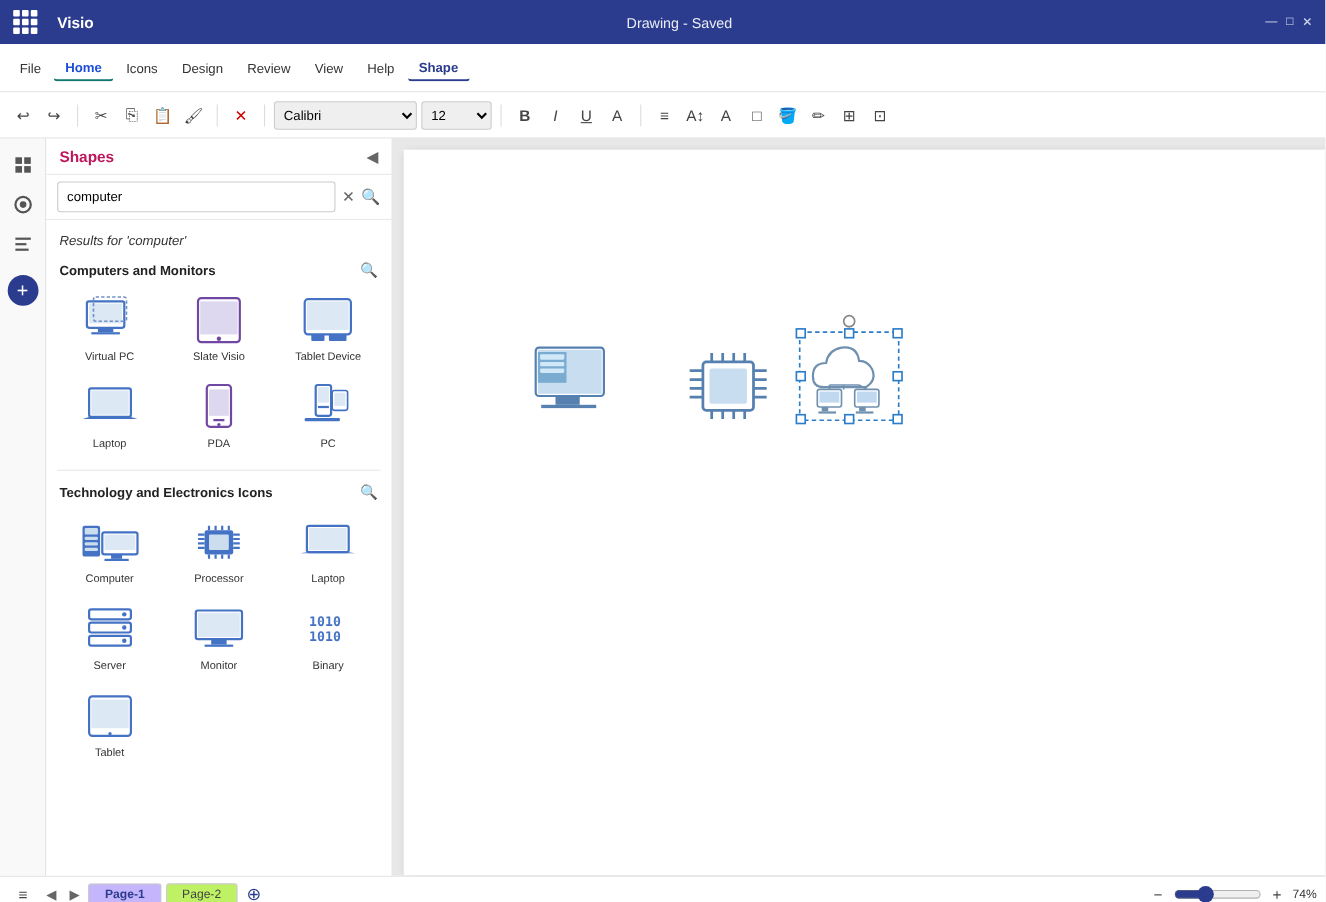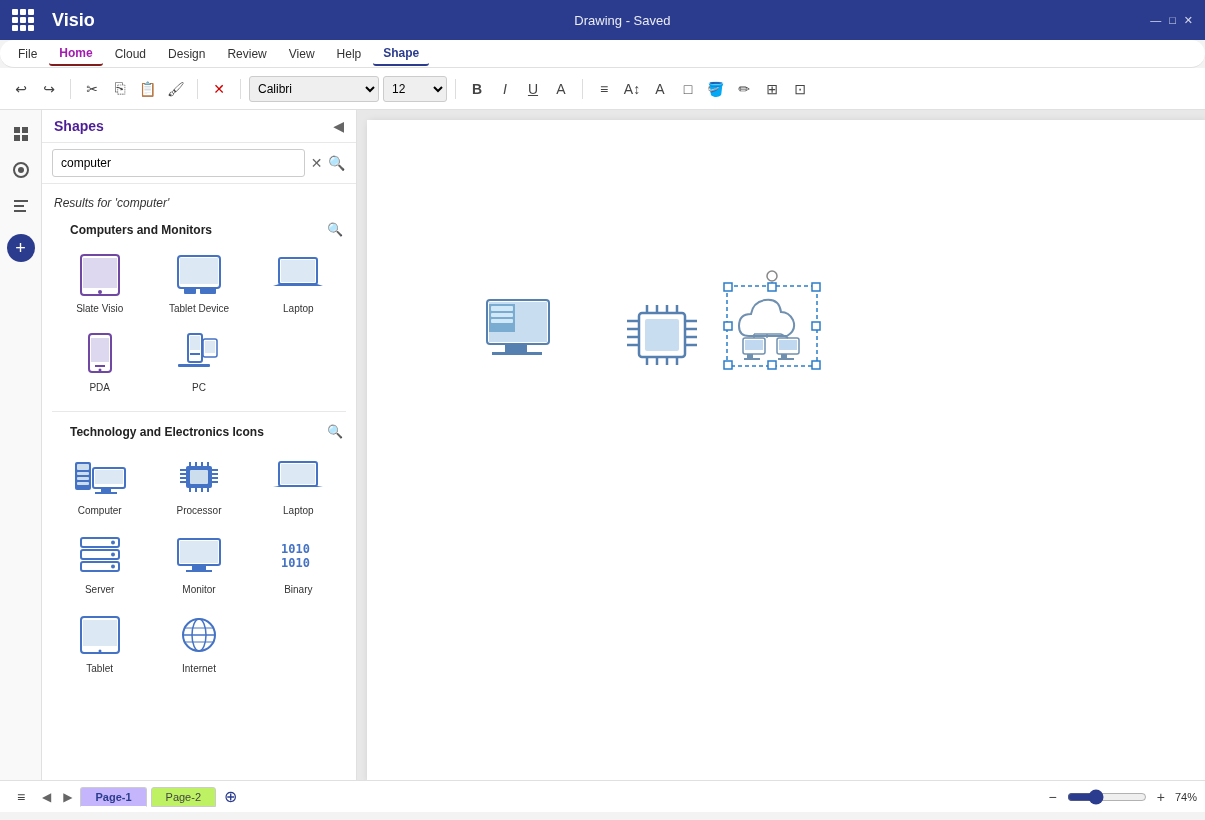--- a/index.html
+++ b/index.html
@@ -11,43 +11,42 @@
       color: white;
       height: 40px;
       display: flex;
       align-items: center;
       padding: 0 12px;
       gap: 12px;
     }
     .title-bar-apps { display: flex; gap: 2px; align-items: center; }
     .apps-grid { display: grid; grid-template-columns: repeat(3,6px); gap: 2px; }
     .apps-grid span { width: 6px; height: 6px; background: white; display: block; border-radius: 1px; }
-    .title-bar-logo { font-size: 18px; font-weight: 700; color: white; margin-left: 6px; }
+    .title-bar-logo { font-size: 14px; font-weight: 700; color: white; margin-left: 6px; }
     .title-bar-title { flex: 1; text-align: center; font-size: 13px; color: rgba(255,255,255,0.9); }
     .title-bar-controls { display: flex; gap: 8px; font-size: 11px; color: rgba(255,255,255,0.8); }
 
     
     .menu-bar {
       background: white;
-      height: 28px;
+      height: 44px;
       display: flex;
       align-items: center;
       padding: 0 8px;
       border-bottom: 1px solid #e0e0e0;
       gap: 2px;
-      border-radius: 15px;
     }
     .menu-item {
       padding: 4px 10px;
       font-size: 12px;
       color: #333;
       cursor: pointer;
       border-radius: 3px;
     }
-    .menu-item.active { color: #a21caf; border-bottom: 2px solid #7f1d1d; font-weight: 600; }
+    .menu-item.active { color: #1d4ed8; border-bottom: 2px solid #0f766e; font-weight: 600; }
     .menu-item.shape-active { color: #2b3c8e; font-weight: 600; border-bottom: 2px solid #2b3c8e; }
 
     
     .toolbar {
       background: white;
       height: 42px;
       display: flex;
       align-items: center;
       padding: 0 8px;
       border-bottom: 1px solid #e0e0e0;
@@ -105,21 +104,21 @@
       flex-direction: column;
       overflow: hidden;
     }
     .shapes-header {
       display: flex;
       align-items: center;
       justify-content: space-between;
       padding: 8px 12px;
       border-bottom: 1px solid #e8e8e8;
     }
-    .shapes-title { font-size: 14px; font-weight: 600; color: #4c1d95; }
+    .shapes-title { font-size: 14px; font-weight: 600; color: #be185d; }
     .shapes-collapse { cursor: pointer; color: #666; font-size: 14px; }
     .search-bar {
       padding: 6px 10px;
       border-bottom: 1px solid #e8e8e8;
       display: flex;
       align-items: center;
       gap: 6px;
     }
     .search-input {
       flex: 1;
@@ -142,21 +141,21 @@
       font-size: 12px;
       color: #333;
       font-style: italic;
     }
     .category-header {
       display: flex;
       align-items: center;
       justify-content: space-between;
       padding: 4px 12px 8px;
     }
-    .category-title { font-size: 12px; font-weight: 700; color: #222; margin-left: 16px; }
+    .category-title { font-size: 12px; font-weight: 700; color: #222; }
     .category-search-icon { cursor: pointer; color: #666; font-size: 13px; }
     .shapes-grid {
       display: grid;
       grid-template-columns: repeat(3, 1fr);
       gap: 4px;
       padding: 0 10px 8px;
     }
     .shape-item {
       display: flex;
       flex-direction: column;
@@ -244,21 +243,21 @@
   <div class="title-bar-controls">
     <span>—</span>
     <span>□</span>
     <span>✕</span>
   </div>
 </div>
 
 <div class="menu-bar">
   <div class="menu-item">File</div>
   <div class="menu-item active">Home</div>
-  <div class="menu-item">Cloud</div>
+  <div class="menu-item">Icons</div>
   <div class="menu-item">Design</div>
   <div class="menu-item">Review</div>
   <div class="menu-item">View</div>
   <div class="menu-item">Help</div>
   <div class="menu-item shape-active">Shape</div>
 </div>
 
 <div class="toolbar">
   <div class="toolbar-group">
     <div class="toolbar-btn">↩</div>
@@ -339,20 +338,32 @@
     </div>
     <div class="shapes-content">
       <div class="results-label">Results for 'computer'</div>
 
       <div class="category-header">
         <span class="category-title">Computers and Monitors</span>
         <span class="category-search-icon">🔍</span>
       </div>
       <div class="shapes-grid">
 
+        <div class="shape-item">
+          <div class="shape-icon">
+            <svg width="58" height="46" viewBox="0 0 58 46">
+              <rect x="8" y="6" width="34" height="24" rx="2" fill="none" stroke="#4472c4" stroke-width="2"></rect>
+              <rect x="10" y="8" width="30" height="18" fill="#dde8f5"></rect>
+              <rect x="18" y="30" width="14" height="4" fill="#4472c4"></rect>
+              <rect x="12" y="34" width="26" height="2" fill="#4472c4"></rect>
+              <rect x="14" y="2" width="30" height="22" rx="2" fill="none" stroke="#7090c8" stroke-width="1.5" stroke-dasharray="3,2"></rect>
+            </svg>
+          </div>
+          <span class="shape-label">Virtual PC</span>
+        </div>
 
         <div class="shape-item">
           <div class="shape-icon">
             <svg width="58" height="46" viewBox="0 0 58 46">
               <rect x="10" y="3" width="38" height="40" rx="3" fill="none" stroke="#7047a3" stroke-width="2"></rect>
               <rect x="12" y="6" width="34" height="30" fill="#ddd8f0"></rect>
               <circle cx="29" cy="40" r="2" fill="#7047a3"></circle>
             </svg>
           </div>
           <span class="shape-label">Slate Visio</span>
@@ -511,32 +522,20 @@
             <svg width="58" height="46" viewBox="0 0 58 46">
               <rect x="10" y="5" width="38" height="36" rx="3" fill="none" stroke="#4472c4" stroke-width="2"></rect>
               <rect x="12" y="8" width="34" height="26" fill="#dde8f5"></rect>
               <circle cx="29" cy="39" r="1.5" fill="#4472c4"></circle>
             </svg>
           </div>
           <span class="shape-label">Tablet</span>
         </div>
 
 
-        <div class="shape-item">
-          <div class="shape-icon">
-            <svg width="58" height="46" viewBox="0 0 58 46">
-              <circle cx="29" cy="23" r="16" fill="none" stroke="#4472c4" stroke-width="2"></circle>
-              <ellipse cx="29" cy="23" rx="7" ry="16" fill="none" stroke="#4472c4" stroke-width="1.5"></ellipse>
-              <line x1="13" y1="23" x2="45" y2="23" stroke="#4472c4" stroke-width="1.5"></line>
-              <line x1="15" y1="16" x2="43" y2="16" stroke="#4472c4" stroke-width="1"></line>
-              <line x1="15" y1="30" x2="43" y2="30" stroke="#4472c4" stroke-width="1"></line>
-            </svg>
-          </div>
-          <span class="shape-label">Internet</span>
-        </div>
       </div>
     </div>
   </div>
 
   <div class="canvas-area">
     <div class="canvas-page">
 
       <div class="canvas-shape" style="left: 110px; top: 170px;">
         <svg width="100" height="90" viewBox="0 0 100 90">
           <rect x="10" y="10" width="62" height="44" rx="3" fill="none" stroke="#5580b0" stroke-width="2"></rect>

